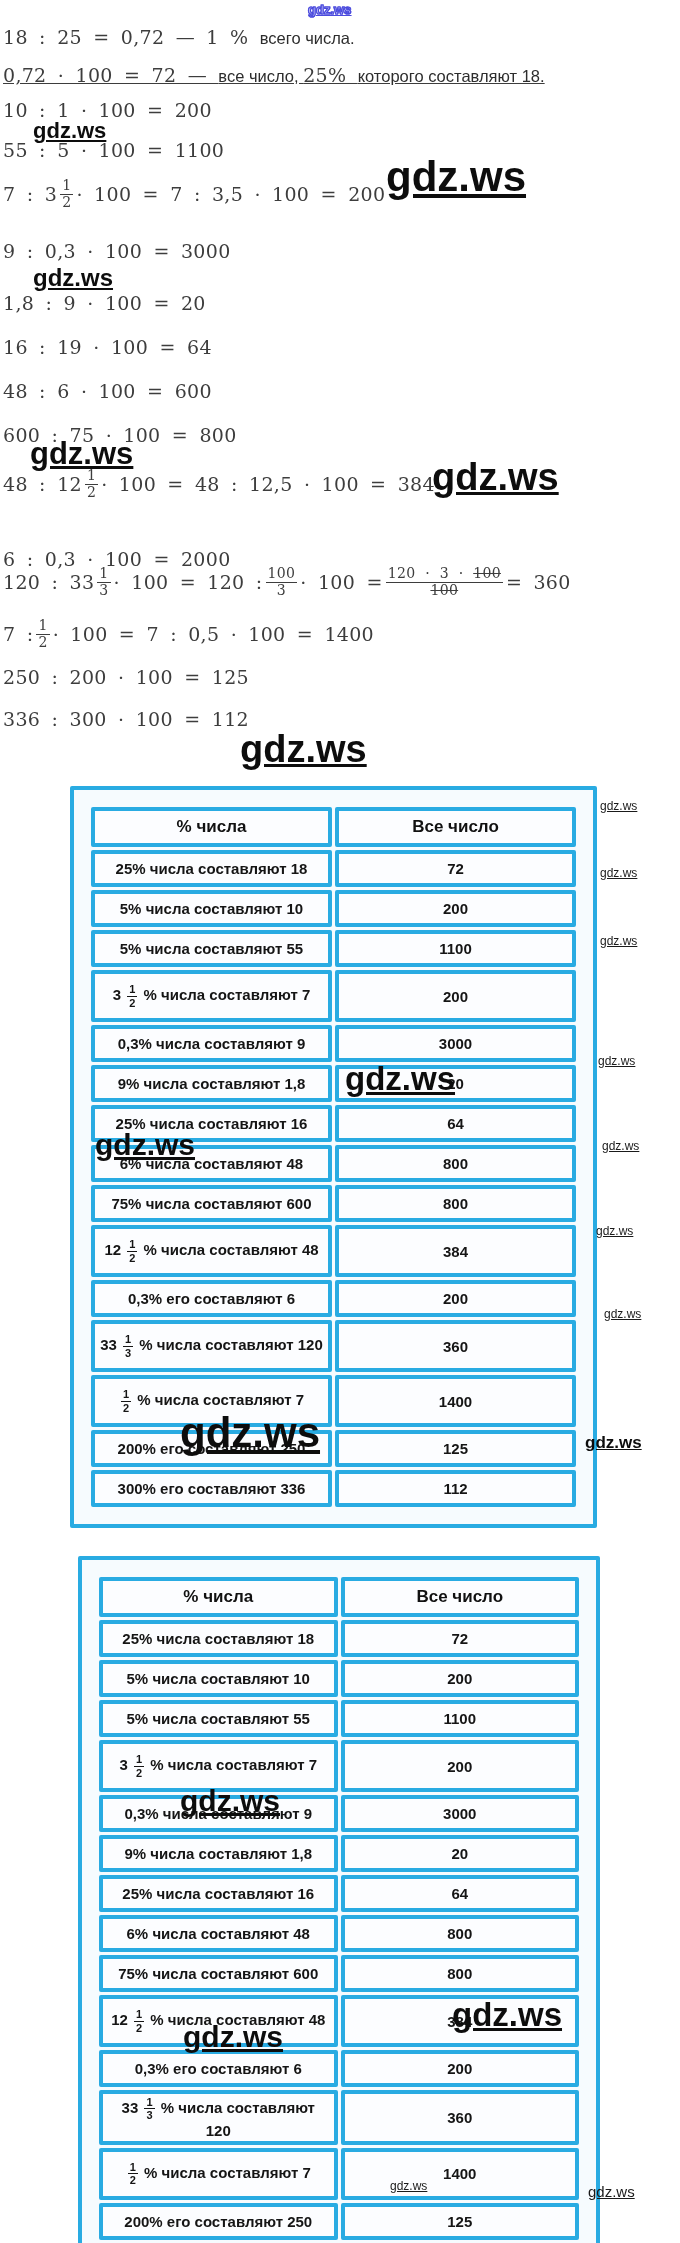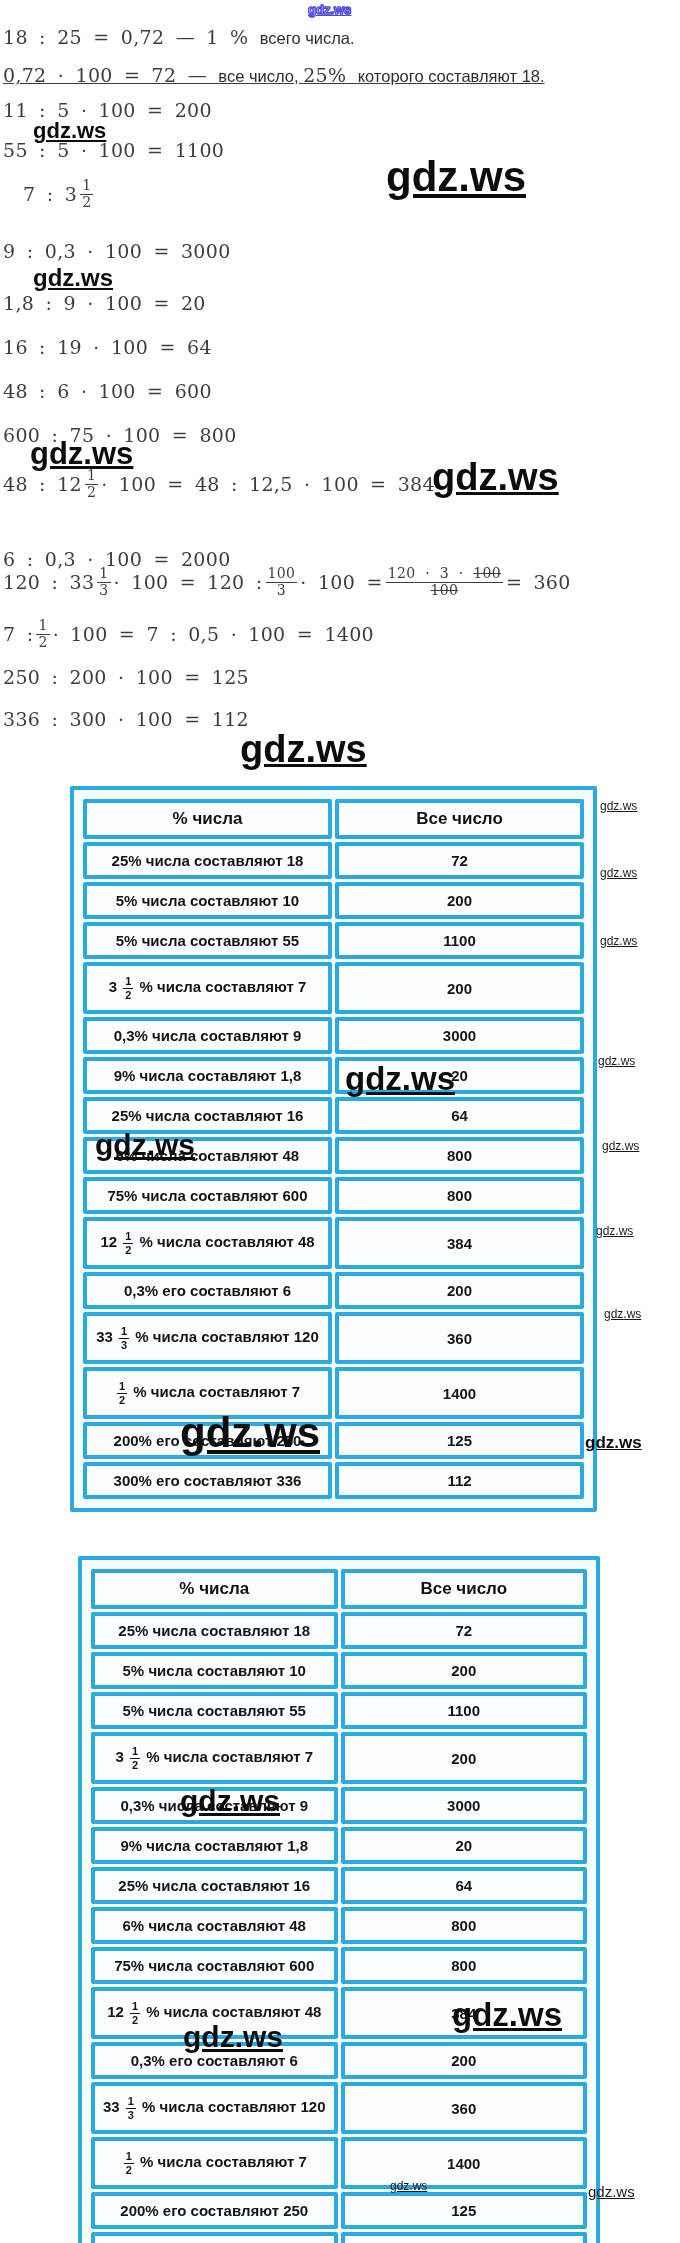--- a/index.html
+++ b/index.html
@@ -22,21 +22,21 @@
   .tk-s{text-decoration:line-through;}
   .tk-f{
     display:inline-flex;flex-direction:column;align-items:center;
     vertical-align:middle;font-size:.74em;line-height:1.12;margin:0 3px;
   }
   .tk-f .fn{border-bottom:1.4px solid currentColor;padding:0 2px;white-space:nowrap;text-align:center;}
   .tk-f .fd{white-space:nowrap;text-align:center;}
   
   .tblwrap{
     position:absolute;border:4px solid #29abe2;background:#f6fbfe;
-    padding:6px;z-index:1;box-sizing:border-box;border-radius:2px;
+    padding:14px;z-index:1;box-sizing:border-box;border-radius:2px;
   }
   #table1{left:70px;top:786px;width:527px;}
   #table2{left:78px;top:1556px;width:522px;}
   .ptable{width:100%;border-collapse:separate;border-spacing:3px;table-layout:fixed;}
   .ptable th,.ptable td{
     border:4px solid #29abe2;background:#fcfdff;text-align:center;
     vertical-align:middle;padding:2px 4px;border-radius:2px;
   }
   .ptable th{font-size:17px;font-weight:700;color:#111;height:28px;}
   .ptable td{font-size:15px;font-weight:700;color:#151515;height:25px;}
@@ -56,28 +56,29 @@
     font-weight:700;
   }
   .wm-small{font-weight:400;color:#1a1a1a;}
 </style>
 </head>
 <body>
 
 <div id="math-area">
     <div class="math-line" style="top: 26px;"><span class="tk-m">18 : 25 = 0,72 — 1 % </span><span class="tk-r">всего числа.</span></div>
     <div class="math-line" style="top: 64px; text-decoration: underline;"><span class="tk-m">0,72 · 100 = 72 — </span><span class="tk-r">все число, </span><span class="tk-m">25% </span><span class="tk-r">которого составляют 18.</span></div>
-    <div class="math-line" style="top: 99px;"><span class="tk-m">11 : 5 · 100 = 200</span></div>
+    <div class="math-line" style="top: 99px;"><span class="tk-m">10 : 1 · 100 = 200</span></div>
     <div class="math-line" style="top: 139px; text-align: right;"><span class="tk-m">55 : 5 · 100 = 1100</span></div>
-    <div class="math-line has-frac" style="top: 168px; margin-left: 20px;">
+    <div class="math-line has-frac" style="top: 168px;">
       <span class="tk-m">7 : 3</span>
       <span class="tk-f">
         <span class="fn">1</span>
         <span class="fd">2</span>
       </span>
+      <span class="tk-m"> · 100 = 7 : 3,5 · 100 = 200</span>
     </div>
     <div class="math-line" style="top: 240px;"><span class="tk-m">9 : 0,3 · 100 = 3000</span></div>
     <div class="math-line" style="top: 292px;"><span class="tk-m">1,8 : 9 · 100 = 20</span></div>
     <div class="math-line" style="top: 336px;"><span class="tk-m">16 : 19 · 100 = 64</span></div>
     <div class="math-line" style="top: 380px;"><span class="tk-m">48 : 6 · 100 = 600</span></div>
     <div class="math-line" style="top: 424px;"><span class="tk-m">600 : 75 · 100 = 800</span></div>
     <div class="math-line has-frac" style="top: 458px;">
       <span class="tk-m">48 : 12</span>
       <span class="tk-f">
         <span class="fn">1</span>

